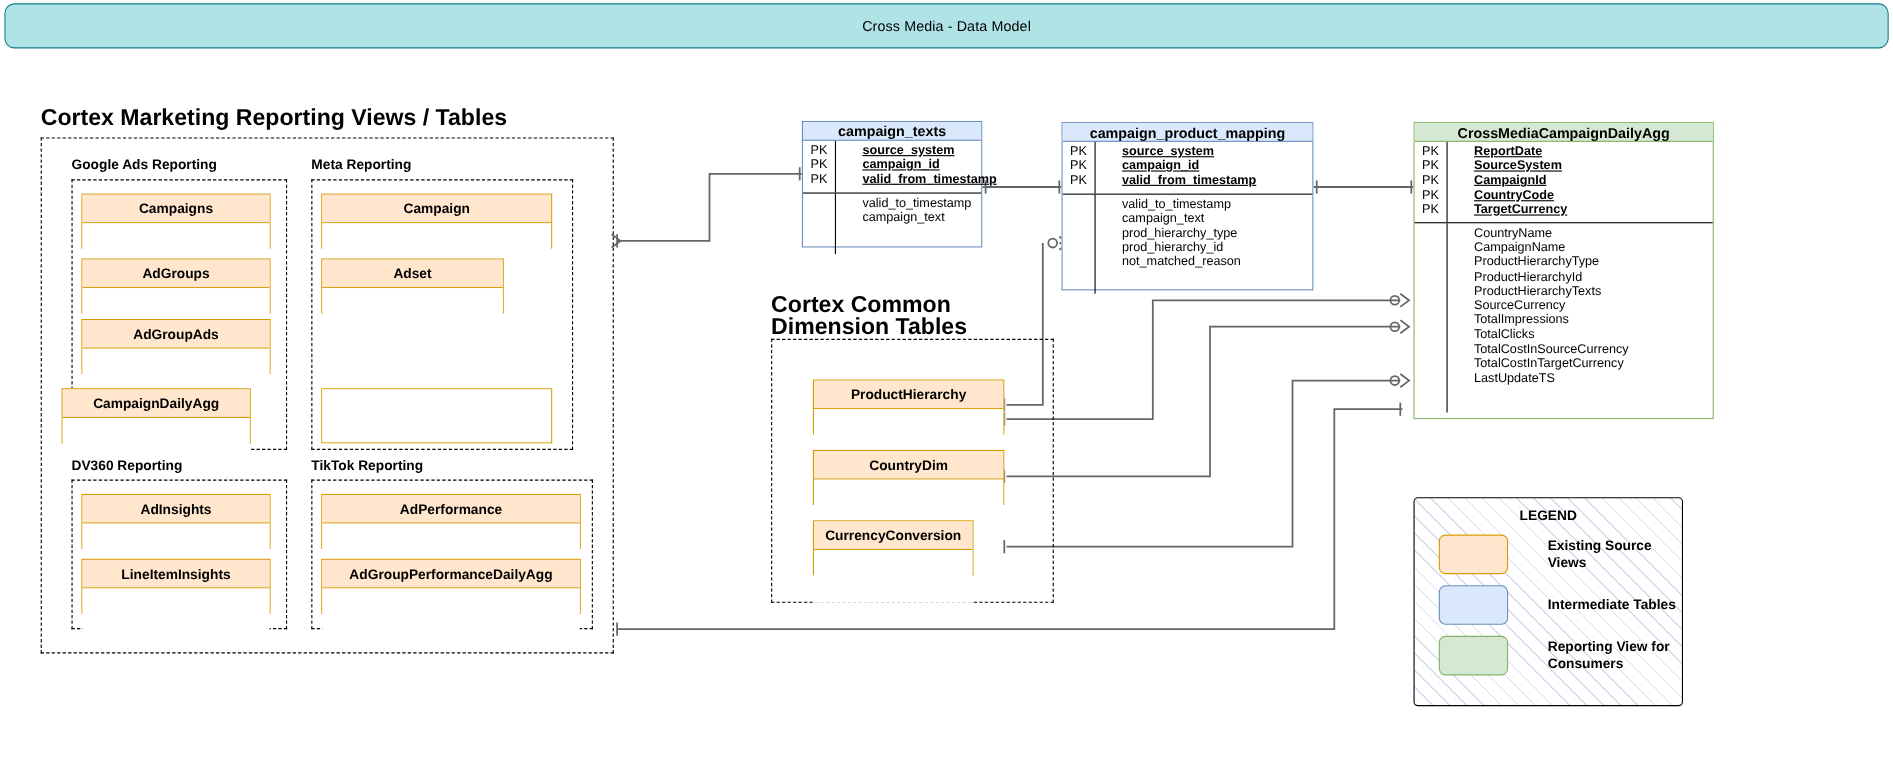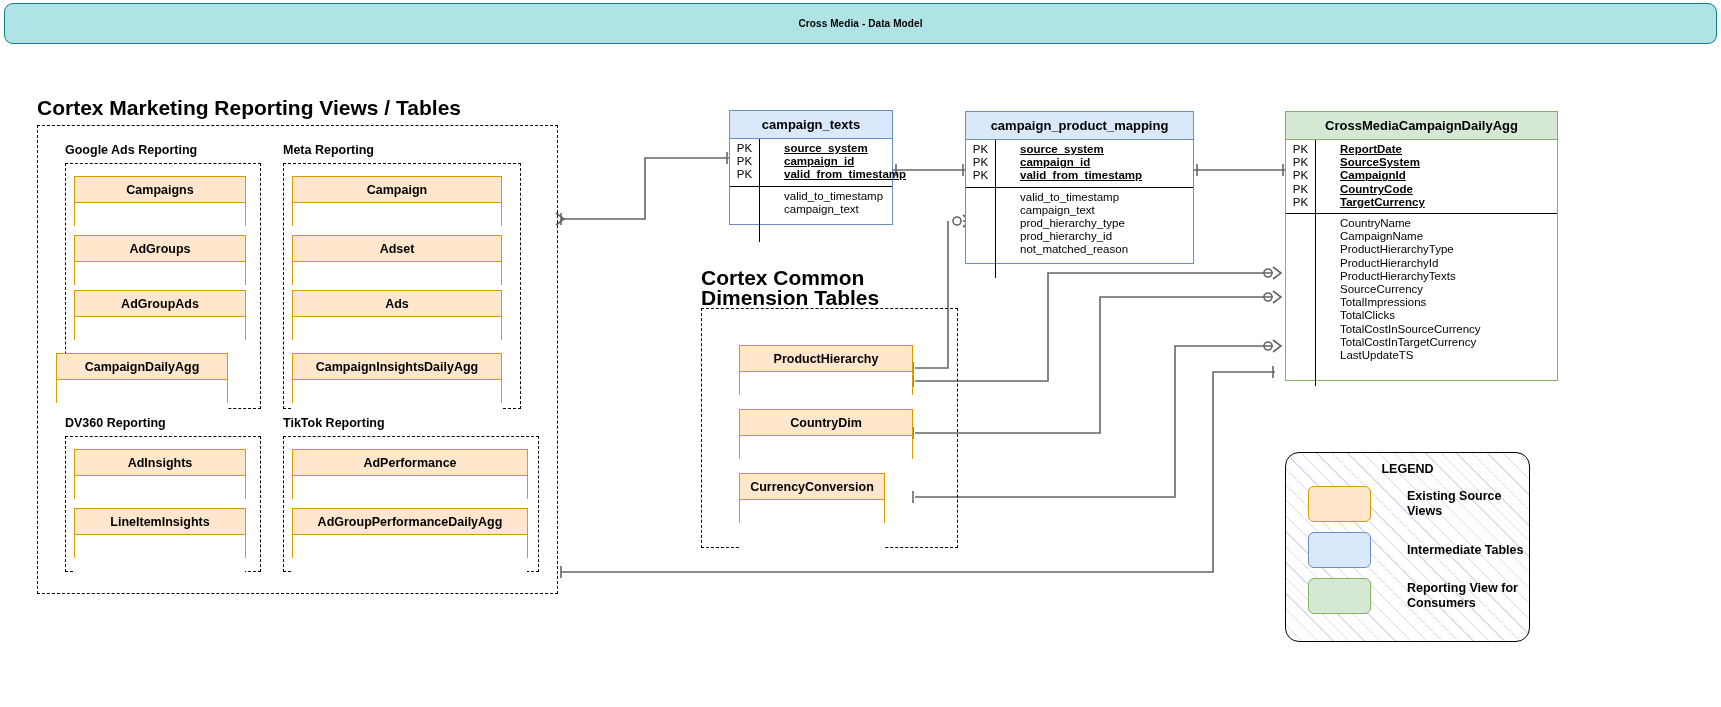--- a/index.html
+++ b/index.html
@@ -22,22 +22,22 @@
     left: 4px; top: 3px;
     width: 1713px; height: 41px;
     background: #b0e3e6;
     border: 1px solid #0e8088;
     border-radius: 9px;
     display: flex;
     align-items: center;
     justify-content: center;
   }
   #title-banner .txt {
-    font-size: 10px;
-    font-weight: bold;
+    font-size: 13px;
+    font-weight: normal;
     color: #000000;
     letter-spacing: .1px;
   }
 
   
   .section-heading {
     position: absolute;
     font-size: 21px;
     font-weight: bold;
     color: #000;
@@ -83,21 +83,21 @@
   }
 
   
   .entity {
     position: absolute;
     background: #ffffff;
     border: 1px solid #6c8ebf;
   }
   .entity.green { border-color: #82b366; }
   .entity > .ent-title {
-    height: 28px;
+    height: 17px;
     background: #dae8fc;
     border-bottom: 1px solid #6c8ebf;
     display: flex; align-items: center; justify-content: center;
     font-size: 13px; font-weight: bold; color: #000;
     white-space: nowrap;
   }
   .entity.green > .ent-title {
     background: #d5e8d4;
     border-bottom-color: #82b366;
   }
@@ -127,21 +127,21 @@
   }
   .ent-fieldcol.pk span {
     font-weight: bold;
     text-decoration: underline;
   }
 
   
   #legend {
     position: absolute;
     border: 1.3px solid #000000;
-    border-radius: 14px;
+    border-radius: 4px;
     background-color: #ffffff;
     background-image: repeating-linear-gradient(
       45deg,
       rgba(120,130,200,.30) 0px,
       rgba(120,130,200,.30) 1px,
       rgba(255,255,255,0) 1px,
       rgba(255,255,255,0) 11px
     );
     overflow: hidden;
   }
@@ -268,30 +268,25 @@
     <div class="body"></div>
   </div>
 
   <div class="group-label" style="left:283px; top:143px;">Meta Reporting</div>
   <div class="dashed-box thin" style="left:283px; top:163px; width:238px; height:246px;"></div>
 
   <div class="src-table" style="left:292px; top:176px; width:210px; height:50px;">
     <div class="hdr">Campaign</div>
     <div class="body"></div>
   </div>
-  <div class="src-table" style="left:292px; top:235px; width:210px; height:50px;">
+  <div class="src-table" style="left:292px; top:235px; width:166px; height:50px;">
     <div class="hdr">Adset</div>
     <div class="body"></div>
   </div>
-  <div class="src-table" style="left:292px; top:290px; width:210px; height:50px;">
-    <div class="hdr">Ads</div>
-    <div class="body"></div>
-  </div>
   <div class="src-table" style="left:292px; top:353px; width:210px; height:50px;">
-    <div class="hdr">CampaignInsightsDailyAgg</div>
     <div class="body"></div>
   </div>
 
   <div class="group-label" style="left:65px; top:416px;">DV360 Reporting</div>
   <div class="dashed-box thin" style="left:65px; top:436px; width:196px; height:136px;"></div>
 
   <div class="src-table" style="left:74px; top:449px; width:172px; height:50px;">
     <div class="hdr">AdInsights</div>
     <div class="body"></div>
   </div>

